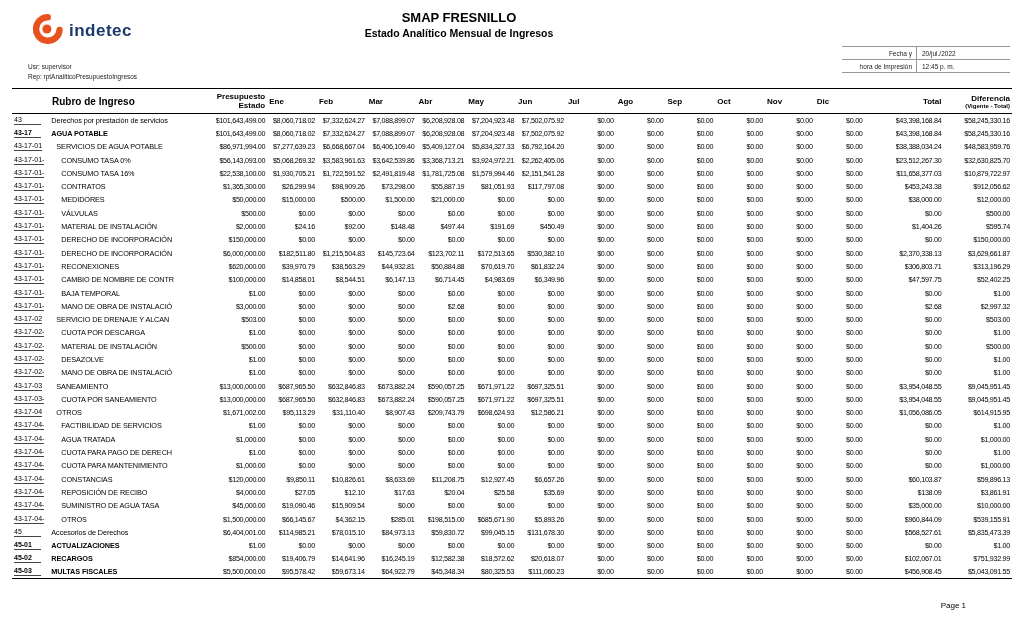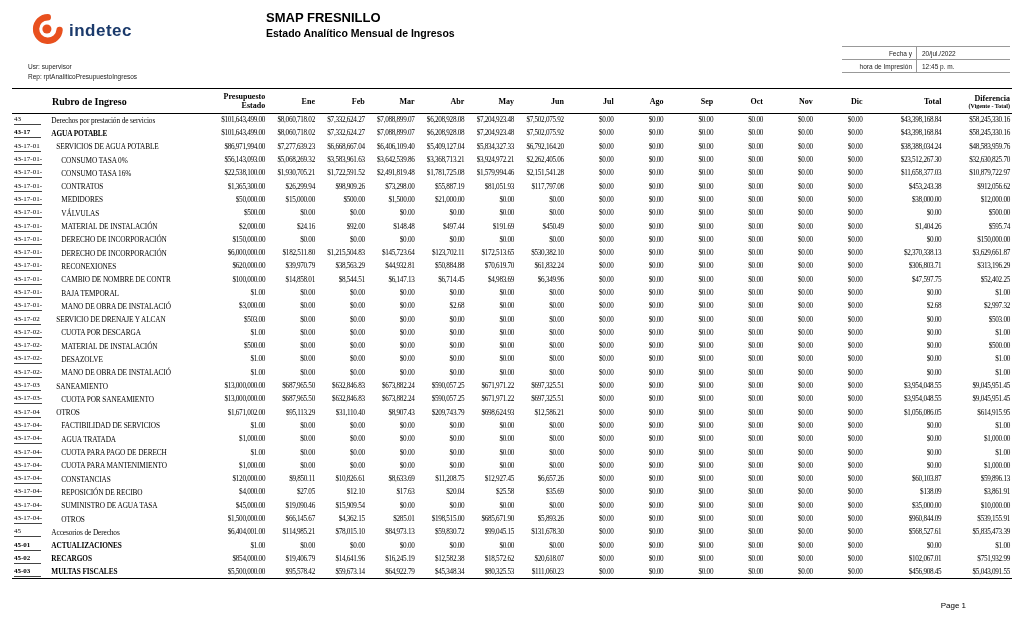--- a/index.html
+++ b/index.html
@@ -5,39 +5,39 @@
   * { margin:0; padding:0; box-sizing:border-box; }
   html,body { width:1024px; height:622px; background:#fff; }
   body { font-family:"Liberation Sans", sans-serif; color:#000; position:relative; overflow:hidden; }
   .page { position:relative; width:1024px; height:622px; padding:6px 12px 0; }
 
   
   .report-header { position:relative; height:82px; }
   .logo { position:absolute; left:14px; top:4px; display:flex; align-items:center; gap:3px; }
   .logo-text { font-size:17px; font-weight:bold; color:#1b3a6b; letter-spacing:.5px; }
   .meta { position:absolute; left:16px; top:56px; font-size:6.5px; line-height:1.6; color:#222; }
-  .titles { position:absolute; left:254px; width:400px; top:4px; }
+  .titles { position:absolute; left:247px; width:400px; top:4px; text-align:center; }
   .t1 { font-size:13px; font-weight:bold; }
   .t2 { font-size:11px; font-weight:bold; }
   .t3 { font-size:10.5px; font-weight:bold; margin-top:2px; }
   .t4 { font-size:10px; font-weight:bold; margin-top:3px; }
   .print-info { position:absolute; right:2px; top:40px; width:168px; font-size:6.5px; color:#222; }
   .pi-row { display:flex; border-bottom:1px solid #999; }
   .pi-row:first-child { border-top:1px solid #999; }
   .pi-label { width:74px; text-align:right; padding:2.5px 4px 2.5px 0; }
   .pi-value { border-left:1px solid #999; padding:2.5px 0 2.5px 5px; flex:1; }
 
   
-  table { width:100%; border-collapse:collapse; table-layout:fixed;font-family:Liberation Serif, serif; }
+  table { width:100%; border-collapse:collapse; table-layout:fixed; }
   thead th { border-top:1px solid #000; border-bottom:1px solid #000;
              font-size:8px; font-weight:bold; vertical-align:middle;
              padding:2px 2px; height:25px; white-space:nowrap; overflow:hidden; }
   .th-rubro { font-size:10px; text-align:left; padding-left:40px; }
   .th-vig, .th-total, .th-dif { text-align:right; }
-  .th-month { text-align:right; }
+  .th-month { text-align:left; }
   .th-sub { font-size:6px; font-weight:bold; }
   tbody td { height:13.3px; font-size:7.2px; white-space:nowrap; overflow:hidden;
              padding:0 2px; vertical-align:middle; }
   tbody tr:last-child td { border-bottom:1px solid #000; }
   .td-code { font-size:7px; }
   .code-u { display:inline-block; min-width:27px; border-bottom:1px solid #444; padding-bottom:1px; }
   .td-desc { font-size:7.3px; letter-spacing:-0.1px; }
   .td-desc.ind1 { padding-left:7px; }
   .td-desc.ind2 { padding-left:12px; }
   .td-num { text-align:right; letter-spacing:-0.3px; }

